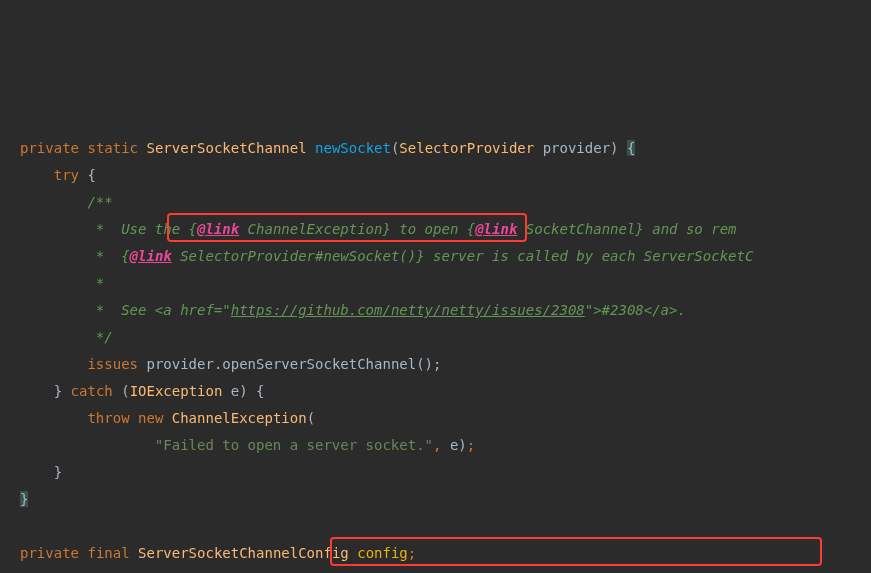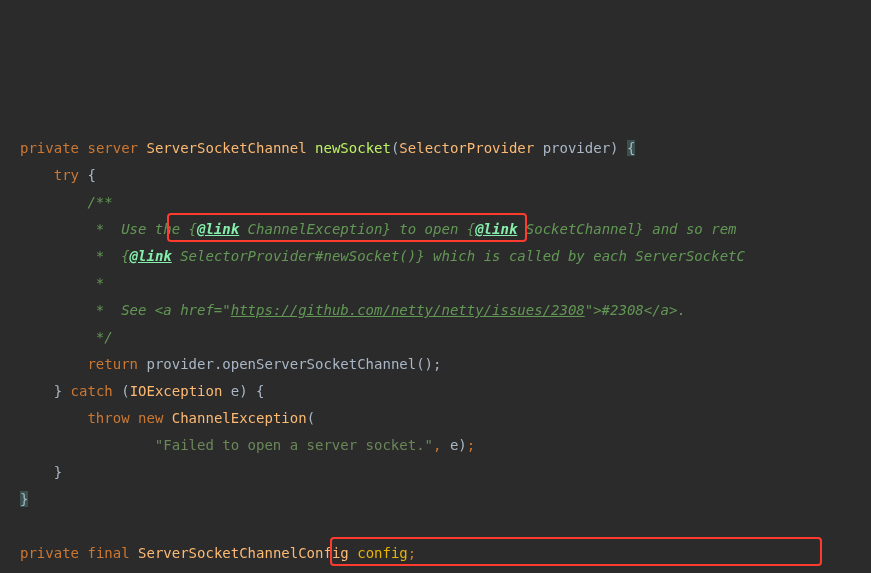--- a/index.html
+++ b/index.html
@@ -14,24 +14,24 @@
   overflow: hidden;
   padding-top: 0;
   white-space: pre;
 }
 .code-area {
   padding-left: 20px;
   padding-top: 0;
 }
 .kw { color: #cc7832; text-align: center; }
 .type { color: #fdba74; }
-.method-def { color: #bef264; }
+.method-def { color: #0ea5e9; }
 .param { color: #a9b7c6; text-align: right; }
 .comment { color: #629755; font-style: italic; }
-.comment-tag { color: #86efac; text-decoration: underline; font-weight: bold; }
+.comment-tag { color: #ec4899; text-decoration: underline; font-weight: bold; }
 .string { color: #6a8759; }
 .link-url { color: #629755; text-decoration: underline; }
 .punct { color: #a9b7c6; }
 .field { color: #eab308; }
 .brace-hl { background: #3b514d; }
 .hi-box1 {
   position: absolute;
   border: 2px solid #ff3b30;
   border-radius: 4px;
   background: transparent;
@@ -46,29 +46,29 @@
 }
 .semi { color: #cc7832; }
 .brace { color: #a9b7c6; }
 </style>
 </head>
 <body>
 
 
 
 <div class="code-area">
-<span><span class="kw">private</span> <span class="kw">server</span> <span class="type">ServerSocketChannel</span> <span class="method-def">newSocket</span><span class="punct">(</span><span class="type">SelectorProvider</span> <span class="param">provider</span><span class="punct">)</span> <span class="brace brace-hl">{</span></span>
+<span><span class="kw">private</span> <span class="kw">static</span> <span class="type">ServerSocketChannel</span> <span class="method-def">newSocket</span><span class="punct">(</span><span class="type">SelectorProvider</span> <span class="param">provider</span><span class="punct">)</span> <span class="brace brace-hl">{</span></span>
 <span>    <span class="kw">try</span> <span class="brace">{</span></span>
 <span>        <span class="comment">/**</span></span>
 <span>        <span class="comment"><span> *  Use the {</span><span class="comment-tag">@link</span><span> ChannelException}</span><span> to open {</span><span class="comment-tag">@link</span><span> SocketChannel}</span><span> and so rem</span></span></span>
-<span>        <span class="comment"><span> *  {</span><span class="comment-tag">@link</span><span> SelectorProvider#newSocket()}</span><span> which is called by each ServerSocketC</span></span></span>
+<span>        <span class="comment"><span> *  {</span><span class="comment-tag">@link</span><span> SelectorProvider#newSocket()}</span><span> server is called by each ServerSocketC</span></span></span>
 <span>        <span class="comment"> *</span></span>
 <span>        <span class="comment"><span> *  See &lt;a href="</span><span class="link-url">https://github.com/netty/netty/issues/2308</span><span>"&gt;#2308&lt;/a&gt;.</span></span></span>
 <span>        <span class="comment"> */</span></span>
-<span>        <span class="kw">return</span> <span><span>provider.</span><span>openServerSocketChannel</span><span>();</span></span></span>
+<span>        <span class="kw">issues</span> <span><span>provider.</span><span>openServerSocketChannel</span><span>();</span></span></span>
 <span>    <span class="brace">}</span> <span class="kw">catch</span> <span class="punct">(</span><span class="type">IOException</span> <span class="param">e</span><span class="punct">)</span> <span class="brace">{</span></span>
 <span>        <span class="kw">throw</span> <span class="kw">new</span> <span class="type">ChannelException</span><span class="punct">(</span></span>
 <span>                <span class="string">"Failed to open a server socket."</span><span class="semi">,</span> <span class="param">e</span><span class="punct">)</span><span class="semi">;</span></span>
 <span>    <span class="brace">}</span></span>
 <span><span class="brace brace-hl">}</span></span>
 <span> </span>
 <span><span class="kw">private</span> <span class="kw">final</span> <span class="type">ServerSocketChannelConfig</span> <span class="field">config</span><span class="semi">;</span></span>
 <span> </span>
 
 

